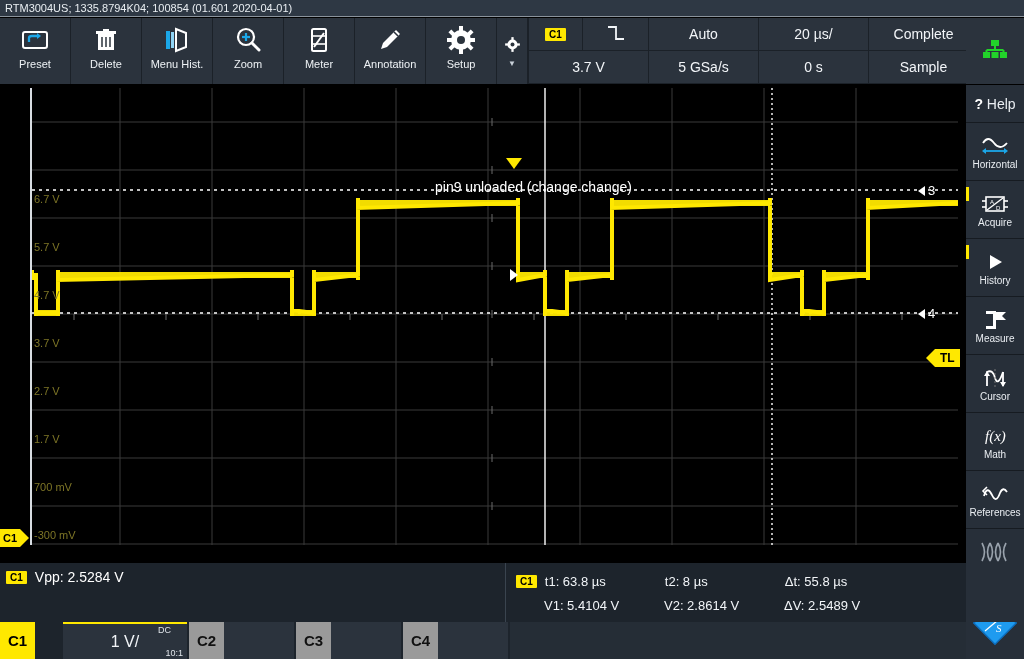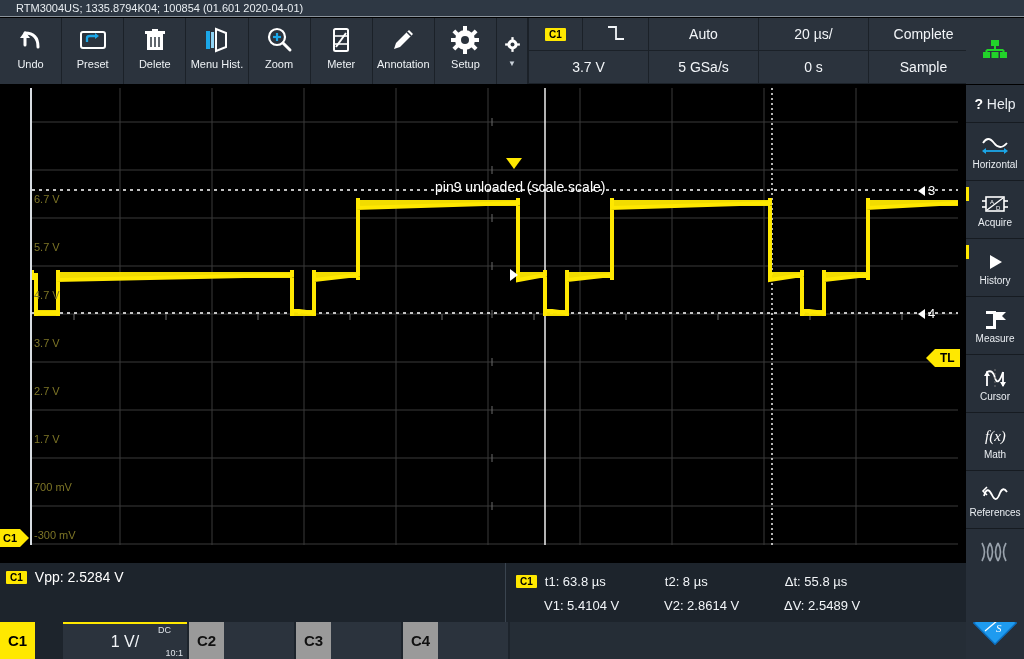--- a/index.html
+++ b/index.html
@@ -11,21 +11,21 @@
     position: relative;
     color: #fff;
   }
 
   
   #titlebar {
     position: absolute; left: 0; top: 0; width: 1024px; height: 17px;
     background: #2e3844;
     border-bottom: 1px solid #8a939c;
     font-size: 11px; line-height: 16px; color: #e9eef2;
-    padding-left: 16px; white-space: nowrap;
+    padding-left: 5px; white-space: nowrap;
   }
 
   
   #toolbar {
     position: absolute; left: 0; top: 18px; width: 497px; height: 66px;
     background: #2b333d;
     display: flex;
   }
   .tool {
     flex: 1 1 0;
@@ -222,29 +222,20 @@
 </style>
 </head>
 <body>
 
 <div id="titlebar">
   <span>RTM3004US; 1335.8794K04; 100854 (01.601 2020-04-01)</span>
 </div>
 
 <div id="toolbar">
 
-  <div class="tool">
-    <span class="ticon">
-      <svg width="30" height="30" viewBox="0 0 30 30">
-          <path d="M9 8 L9 20 M9 8 Q22 8 22 22" stroke="#fff" stroke-width="3" fill="none" stroke-linecap="round"></path>
-          <path d="M4 13 L9 6 L14 13 Z" fill="#fff"></path>
-        </svg>
-    </span>
-    <span class="tlabel">Undo</span>
-  </div>
 
   <div class="tool">
     <span class="ticon">
       <svg width="30" height="30" viewBox="0 0 30 30">
           <rect x="3" y="7" width="24" height="16" rx="2" stroke="#fff" stroke-width="2" fill="none"></rect>
           <path d="M9 17 L9 13 Q9 11 12 11 L19 11" stroke="#1ba7e8" stroke-width="2.3" fill="none"></path>
           <path d="M17 8 L21 11 L17 14 Z" fill="#1ba7e8"></path>
         </svg>
     </span>
     <span class="tlabel">Preset</span>
@@ -512,21 +503,21 @@
   <div class="xlabel" style="left:212px">-80 µs</div>
   <div class="xlabel" style="left:304px">-60 µs</div>
   <div class="xlabel" style="left:396px">-40 µs</div>
   <div class="xlabel" style="left:488px">-20 µs</div>
   <div class="xlabel" style="left:592px">20 µs</div>
   <div class="xlabel" style="left:684px">40 µs</div>
   <div class="xlabel" style="left:776px">60 µs</div>
   <div class="xlabel" style="left:868px">80 µs</div>
   <div class="xlabel" style="left:908px">100 µs</div>
 
-  <div id="annotation">pin9 unloaded (scale scale)</div>
+  <div id="annotation">pin9 unloaded (change change)</div>
 
   <div class="edge-marker" style="left:918px; top:98px">
     <span class="tri"></span>
     <span>3</span>
   </div>
   <div class="edge-marker" style="left:918px; top:221px">
     <span class="tri"></span>
     <span>4</span>
   </div>
 

